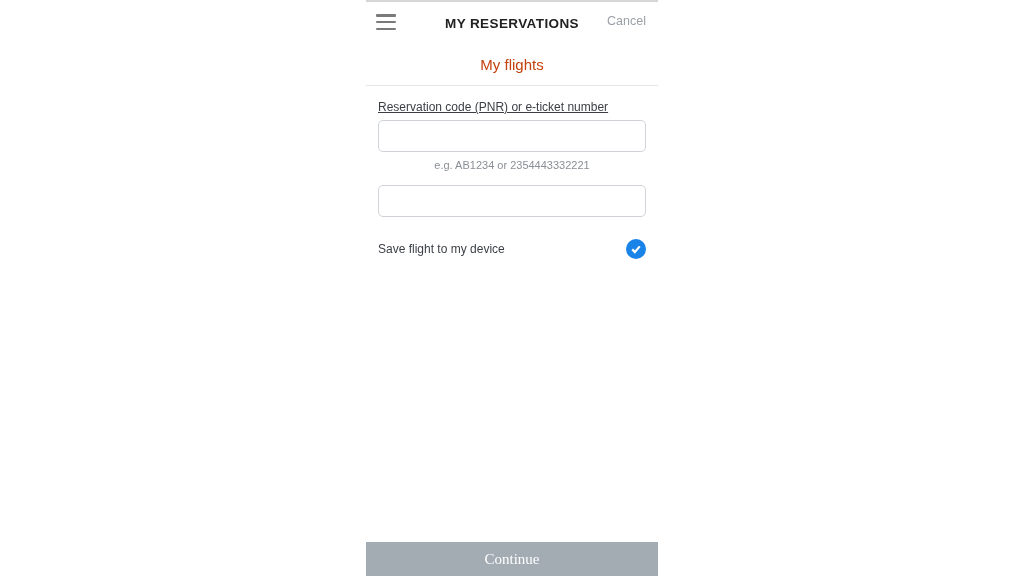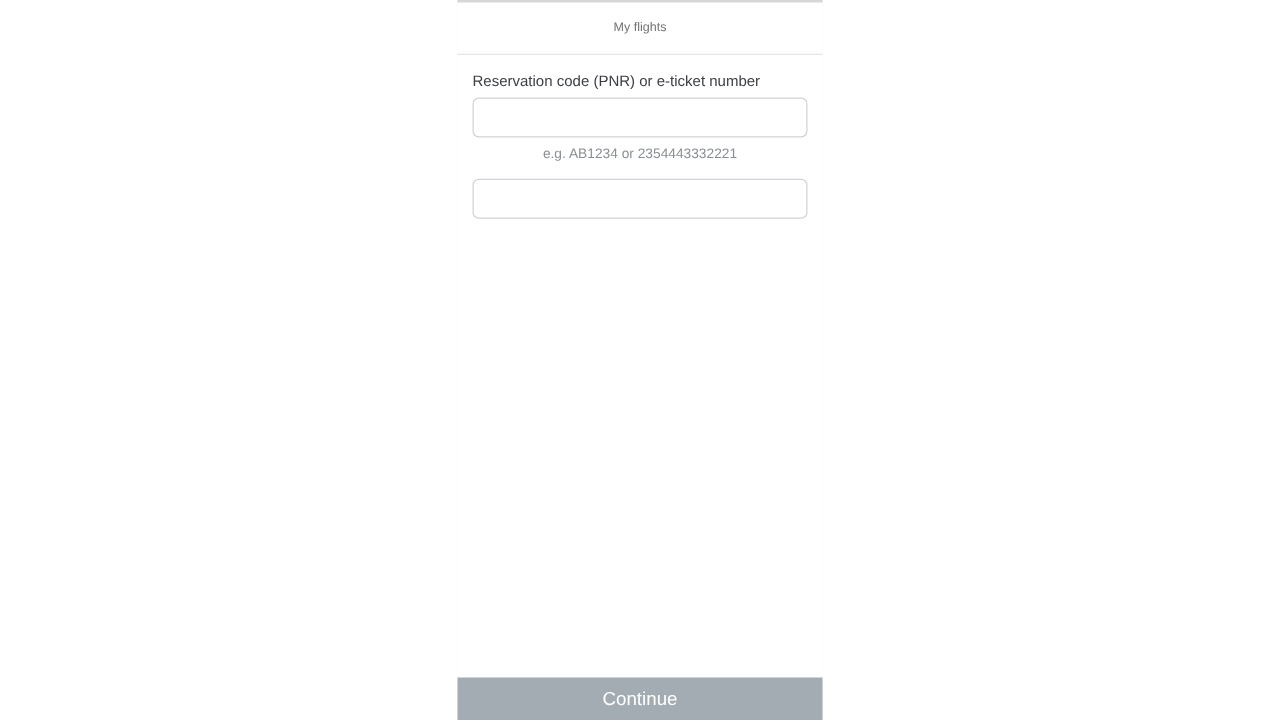--- a/index.html
+++ b/index.html
@@ -61,22 +61,22 @@
   .tabs {
     display: flex;
     height: 42px;
     border-bottom: 1px solid #e6e6e6;
   }
   .tab {
     flex: 1;
     display: flex;
     align-items: center;
     justify-content: center;
-    font-size: 10px;
-    color: #737373;
+    font-size: 15px;
+    color: #c2410c;
     cursor: pointer;
     position: relative;
     text-align: center;
     line-height: 1.15;
     padding: 0 6px;
   }
   .tab.active {
     color: #2a7de1;
     font-size: 11px;
   }
@@ -87,20 +87,21 @@
     height: 3px;
     background: #2a7de1;
   }
   .content {
     padding: 14px 12px 0 12px;
   }
   .field-label {
     font-size: 12px;
     color: #3b3f44;
     margin-bottom: 6px;
+    text-decoration: underline;
   }
   .text-input {
     width: 100%;
     height: 32px;
     border: 1px solid #cfd3d7;
     border-radius: 5px;
     padding: 0 8px;
     font-size: 13px;
     background: #fff;
   }
@@ -139,42 +140,60 @@
     left: 0; right: 0; bottom: 0;
     height: 34px;
     background: #a3abb3;
     color: #ffffff;
     font-size: 15px;
     display: flex;
     align-items: center;
     justify-content: center;
     cursor: pointer;
     user-select: none;
+    font-family: Liberation Serif, serif;
   }
 </style>
 </head>
 <body>
 
 <div class="phone">
 
+  <div class="header">
+    <div class="menu-icon">
+      <span></span>
+        <span></span>
+        <span></span>
+    </div>
+    <div class="title">MY RESERVATIONS</div>
+    <div class="cancel">Cancel</div>
+  </div>
 
   <div class="tabs">
     <div class="tab">My flights</div>
   </div>
 
   <div class="content">
 
     <div class="field-block">
       <div class="field-label">Reservation code (PNR) or e-ticket number</div>
       <input class="text-input" type="text" value="" style="">
       <div class="hint">e.g. AB1234 or 2354443332221</div>
     </div>
 
     <div class="field-block">
       <input class="text-input" type="text" value="" style="">
     </div>
 
+    <div class="save-row">
+      <div class="save-label">Save flight to my device</div>
+      <div class="toggle">
+        <svg viewBox="0 0 16 16">
+          <polyline points="3,8.5 6.5,12 13,4.5"></polyline>
+        </svg>
+      </div>
+    </div>
 
   </div>
 
   <div class="continue-btn">Continue</div>
 
 </div>
 
 </body></html>

